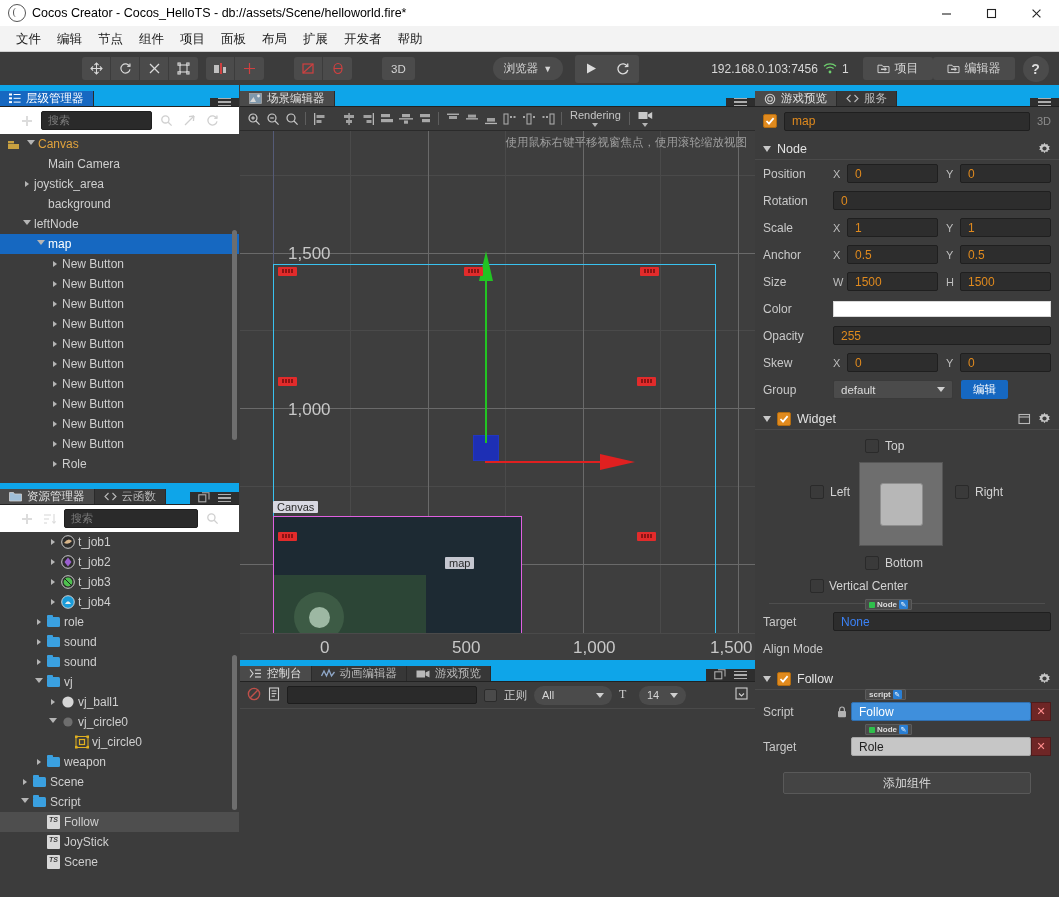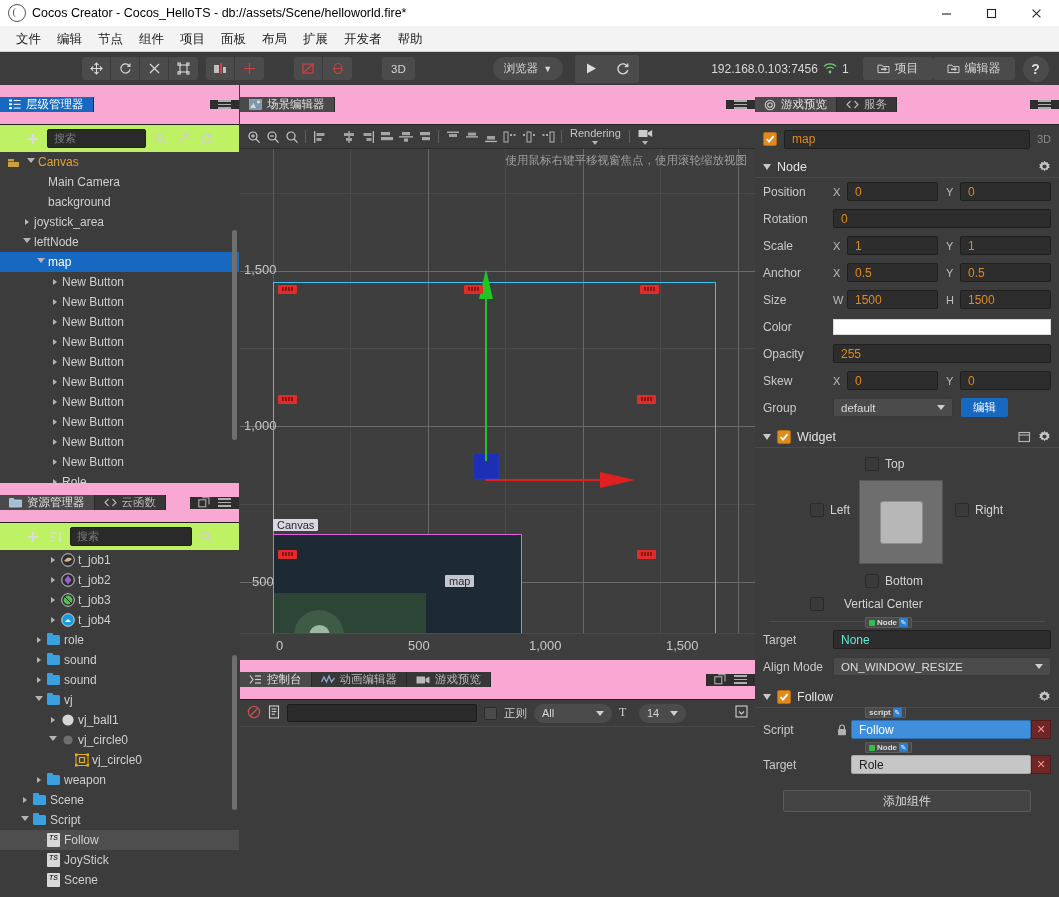--- a/index.html
+++ b/index.html
@@ -85,37 +85,37 @@
   }
   .tb-help {
     width:26px; height:26px; border-radius:50%; background:#4b4b4b;
     display:flex; align-items:center; justify-content:center;
     color:#dcdcdc; font-size:14px; font-weight:bold;
   }
 
   
   .panel { position:absolute; background:#3c3c3c; }
   .panel-tabs {
-    height:40px; background:#f9a8d4; display:flex; align-items:center;
+    height:22px; background:#0ea5e9; display:flex; align-items:flex-end;
     border-bottom:1px solid #222;
   }
   .ptab {
     display:flex; align-items:center; gap:5px; padding:0 9px;
     font-size:11.5px; color:#b9b9b9; background:#373737;
     border-right:1px solid #2a2a2a;
   }
   .ptab.sel { background:#1668c1; color:#ffffff; }
   .ptab.sel2 { background:#4a4a4a; color:#e0e0e0; }
   .ptabs-fill { flex:1; background:#2e2e2e; }
   .ptab-icons { display:flex; align-items:center; gap:8px; padding:0 8px; background:#2e2e2e;}
   .hamb { width:13px; display:flex; flex-direction:column; gap:2px; }
   .hamb i { display:block; height:1.5px; background:#adadad; }
 
   
-  .searchrow { height:27px; display:flex; align-items:center; gap:6px; padding:0 24px; background:#bef264; }
+  .searchrow { height:27px; display:flex; align-items:center; gap:6px; padding:0 18px; background:#ffffff; }
   .sinput {
     flex:1; height:19px; background:#2a2a2a; border:1px solid #1f1f1f; border-radius:2px;
     color:#9a9a9a; font-size:11px; padding:0 6px; display:flex; align-items:center;
   }
   .sinput .ph { color:#7d7d7d; }
   .srow-icon { width:17px; height:17px; display:flex; align-items:center; justify-content:center; }
 
   
   .tree { overflow:hidden; background:#3c3c3c; position:relative; }
   .trow {
@@ -149,21 +149,21 @@
   .stb-sep { width:1px;height:13px;background:#5e5e5e;margin:0 4px;flex:none;}
   .stb-txt { font-size:11px;color:#c6c6c6;display:flex;flex-direction:column;align-items:center;line-height:1;flex:none;padding:0 4px;}
   .stb-txt .cv { width:0;height:0;border-left:3.5px solid transparent;border-right:3.5px solid transparent;border-top:4px solid #b5b5b5;margin-top:2px;}
 
   .viewport { position:relative; background:#3e3e3e; overflow:hidden; }
   .vp-hint {
     position:absolute; right:8px; top:4px; font-size:11.5px; color:#9f9f9f; white-space:nowrap;
   }
   .gridline { position:absolute; background:#4a4a4a; }
   .gridline.maj { background:#6a6a6a; }
-  .axis-lbl { position:absolute; font-size:13px; color:#c8c8c8; }
+  .axis-lbl { position:absolute; font-size:17px; color:#c8c8c8;margin-left:44px; }
   .handle {
     position:absolute; width:19px; height:9px; background:#e22b2b; border-radius:1px;
   }
   .handle i {
     display:block; margin:2px auto 0; width:11px; height:4px;
     background:repeating-linear-gradient(90deg,#7c1010 0 2px,transparent 2px 3px);
     opacity:.85;
   }
   .nodelabel {
     position:absolute; background:#d8d8e2; color:#2a2a2a; font-size:11px;
@@ -227,21 +227,21 @@
   .tagbox {
     position:absolute; height:11px; font-size:8px; display:flex; align-items:center; gap:2px;
     padding:0 3px; border-radius:1px; white-space:nowrap; font-weight:bold;
   }
   .tag-node { background:#4a4a4a; color:#dcdcdc; border:1px solid #5c5c5c; }
   .tag-dot { width:6px;height:6px;background:#2fc04c; border-radius:1px; display:inline-block;}
   .tag-edit { width:9px;height:9px;background:#2a7fd4;color:#fff;font-size:7px;display:flex;align-items:center;justify-content:center;border-radius:1px;}
   .reffield {
     flex:1;height:19px;border-radius:2px;font-size:12px;display:flex;align-items:center;padding:0 7px;
   }
-  .refnone { background:#2d2d2d;border:1px solid #1f1f1f;color:#5eead4; }
+  .refnone { background:#2d2d2d;border:1px solid #1f1f1f;color:#3b82f6; }
   .refblue { background:#3f8fdc;border:1px solid #2f6fb0;color:#ffffff; }
   .refgrey { background:#c6c6c6;border:1px solid #a8a8a8;color:#222222; }
   .xbtn {
     width:20px;height:19px;background:#6e2626;border:1px solid #4f1b1b;color:#ff8d8d;
     display:flex;align-items:center;justify-content:center;font-size:11px;font-weight:bold;flex:none;
   }
   .addcomp {
     height:22px;border:1px solid #595959;border-radius:2px;background:#444;color:#dcdcdc;
     display:flex;align-items:center;justify-content:center;font-size:12px;
   }
@@ -481,30 +481,30 @@
             <i class="tri open"></i>
           </span>
           <span class="tlabel canvas">Canvas</span>
         </div>
         <div class="trow">
           <span style="width:34px;flex:none"></span>
           <span class="tw"></span>
           <span class="tlabel">Main Camera</span>
         </div>
         <div class="trow">
+          <span style="width:20px;flex:none"></span>
+          <span class="tw">
+            <i class="tri"></i>
+          </span>
+          <span class="tlabel">joystick_area</span>
+        </div>
+        <div class="trow">
           <span style="width:34px;flex:none"></span>
           <span class="tw"></span>
           <span class="tlabel">background</span>
-        </div>
-        <div class="trow">
-          <span style="width:20px;flex:none"></span>
-          <span class="tw">
-            <i class="tri"></i>
-          </span>
-          <span class="tlabel">joystick_area</span>
         </div>
         <div class="trow">
           <span style="width:20px;flex:none"></span>
           <span class="tw">
             <i class="tri open"></i>
           </span>
           <span class="tlabel">leftNode</span>
         </div>
         <div class="trow sel">
           <span style="width:34px;flex:none"></span>
@@ -1327,45 +1327,41 @@
       <div style="position:absolute;left:200px;top:55px;display:flex;align-items:center;gap:6px">
         <div class="wck"></div>
         <div class="wlabel">Right</div>
       </div>
       <div style="position:absolute;left:110px;top:126px;display:flex;align-items:center;gap:6px">
         <div class="wck"></div>
         <div class="wlabel">Bottom</div>
       </div>
     </div>
 
-    <div style="display:flex;align-items:center;gap:20px;padding:6px 0 0 55px">
+    <div style="display:flex;align-items:center;gap:5px;padding:6px 0 0 55px">
       <div class="wck"></div>
       <div class="wlabel">Vertical Center</div>
     </div>
 
     <div class="hrule" style="margin-top:10px"></div>
 
     <div class="prow" style="position:relative;margin-top:4px">
       <div class="plabel">Target</div>
       <div class="tagbox tag-node" style="left:110px;top:-9px">
         <span class="tag-dot"></span>
         <span>Node</span>
         <span class="tag-edit">✎</span>
       </div>
       <div class="reffield refnone">
         <span>None</span>
       </div>
     </div>
 
     <div class="prow">
       <div class="plabel">Align Mode</div>
-      <div class="sel-box" style="flex:1">
-        <span>ON_WINDOW_RESIZE</span>
-        <span class="caret-d"></span>
-      </div>
     </div>
 
     <div class="sect-head" style="margin-top:6px">
       <span class="sect-caret"></span>
       <span class="ck">
         <svg width="10" height="10" viewBox="0 0 10 10">
             <polyline points="1.5,5 4,7.6 8.6,2.2" fill="none" stroke="#fff" stroke-width="1.8"></polyline>
           </svg>
       </span>
       <span>Follow</span>

